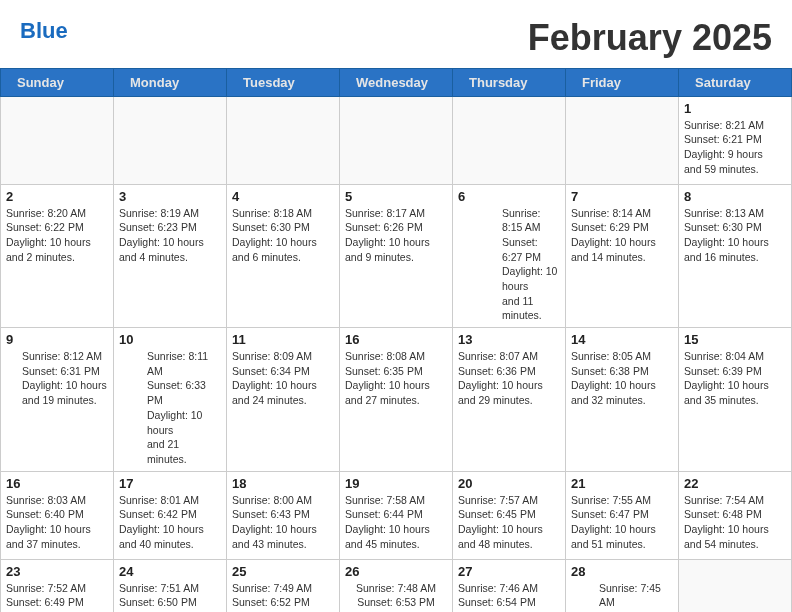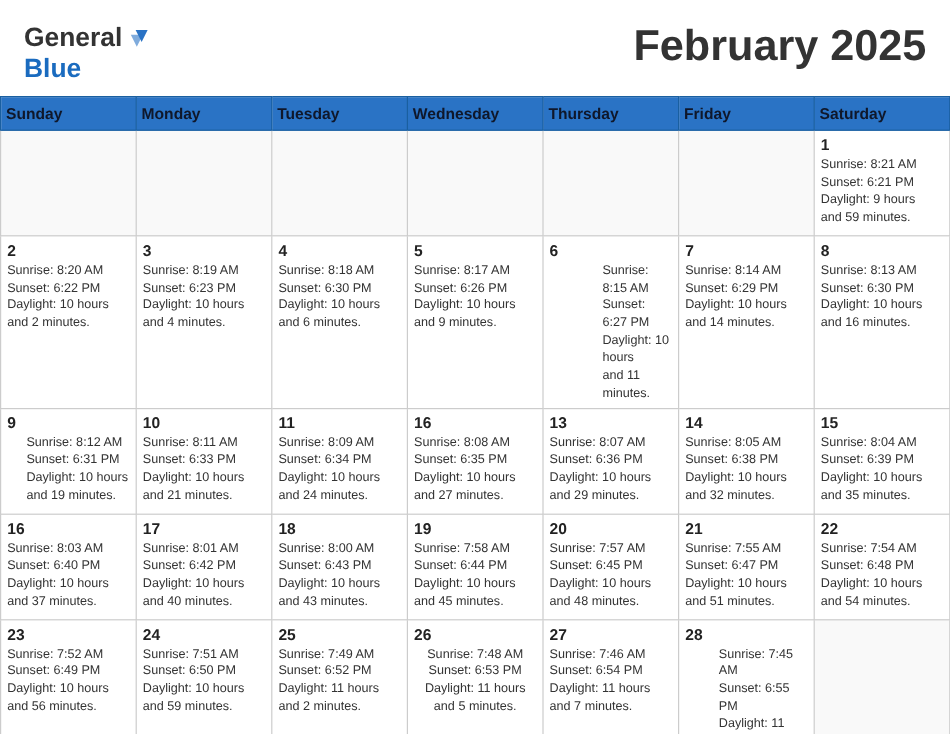--- a/index.html
+++ b/index.html
@@ -52,24 +52,24 @@
       font-size: 16px;
       color: #555;
     }
     .calendar {
       width: 100%;
       border-collapse: collapse;
       table-layout: fixed;
     }
     .calendar th {
       background: #2a73c5;
-      color: #0f172a;
+      color: #e5e5e5;
       font-size: 13px;
       font-weight: bold;
-      padding: 6px 4px;
+      padding: 6px 16px;
       text-align: left;
       border: 1px solid #1a5fa0;
     }
     .calendar td {
       border: 1px solid #ccc;
       vertical-align: top;
       padding: 4px 5px;
       height: 88px;
       font-size: 11px;
       color: #333;
@@ -98,27 +98,20 @@
     .footer-note {
       font-size: 11px;
       color: #666;
     }
   </style>
 </head>
 <body>
 
 <div class="header">
   <div class="logo">
-    <div class="logo-text">
-      <span class="logo-general">General</span>
-      <svg class="logo-icon" viewBox="0 0 20 20">
-        <polygon points="8,4 18,4 13,14" fill="#2a73c5"></polygon>
-        <polygon points="4,8 14,8 9,18" fill="#2a73c5" opacity="0.6"></polygon>
-      </svg>
-    </div>
     <span class="logo-blue">Blue</span>
   </div>
   <div class="title-section">
     <div class="month-year">February 2025</div>
   </div>
 </div>
 
 <table class="calendar">
   <thead>
     <tr id="dow-row">
@@ -201,21 +194,21 @@
       <tr>
         <td>
           <div class="day-num">9</div>
           <div class="day-info" style="white-space: pre-line; margin-left: 16px;">Sunrise: 8:12 AM
 Sunset: 6:31 PM
 Daylight: 10 hours
 and 19 minutes.</div>
         </td>
         <td>
           <div class="day-num">10</div>
-          <div class="day-info" style="white-space: pre-line;">Sunrise: 8:11 AM
+          <div class="day-info" style="white-space: pre-line; margin-left: 28px;">Sunrise: 8:11 AM
 Sunset: 6:33 PM
 Daylight: 10 hours
 and 21 minutes.</div>
         </td>
         <td>
           <div class="day-num">11</div>
           <div class="day-info" style="white-space: pre-line;">Sunrise: 8:09 AM
 Sunset: 6:34 PM
 Daylight: 10 hours
 and 24 minutes.</div>

